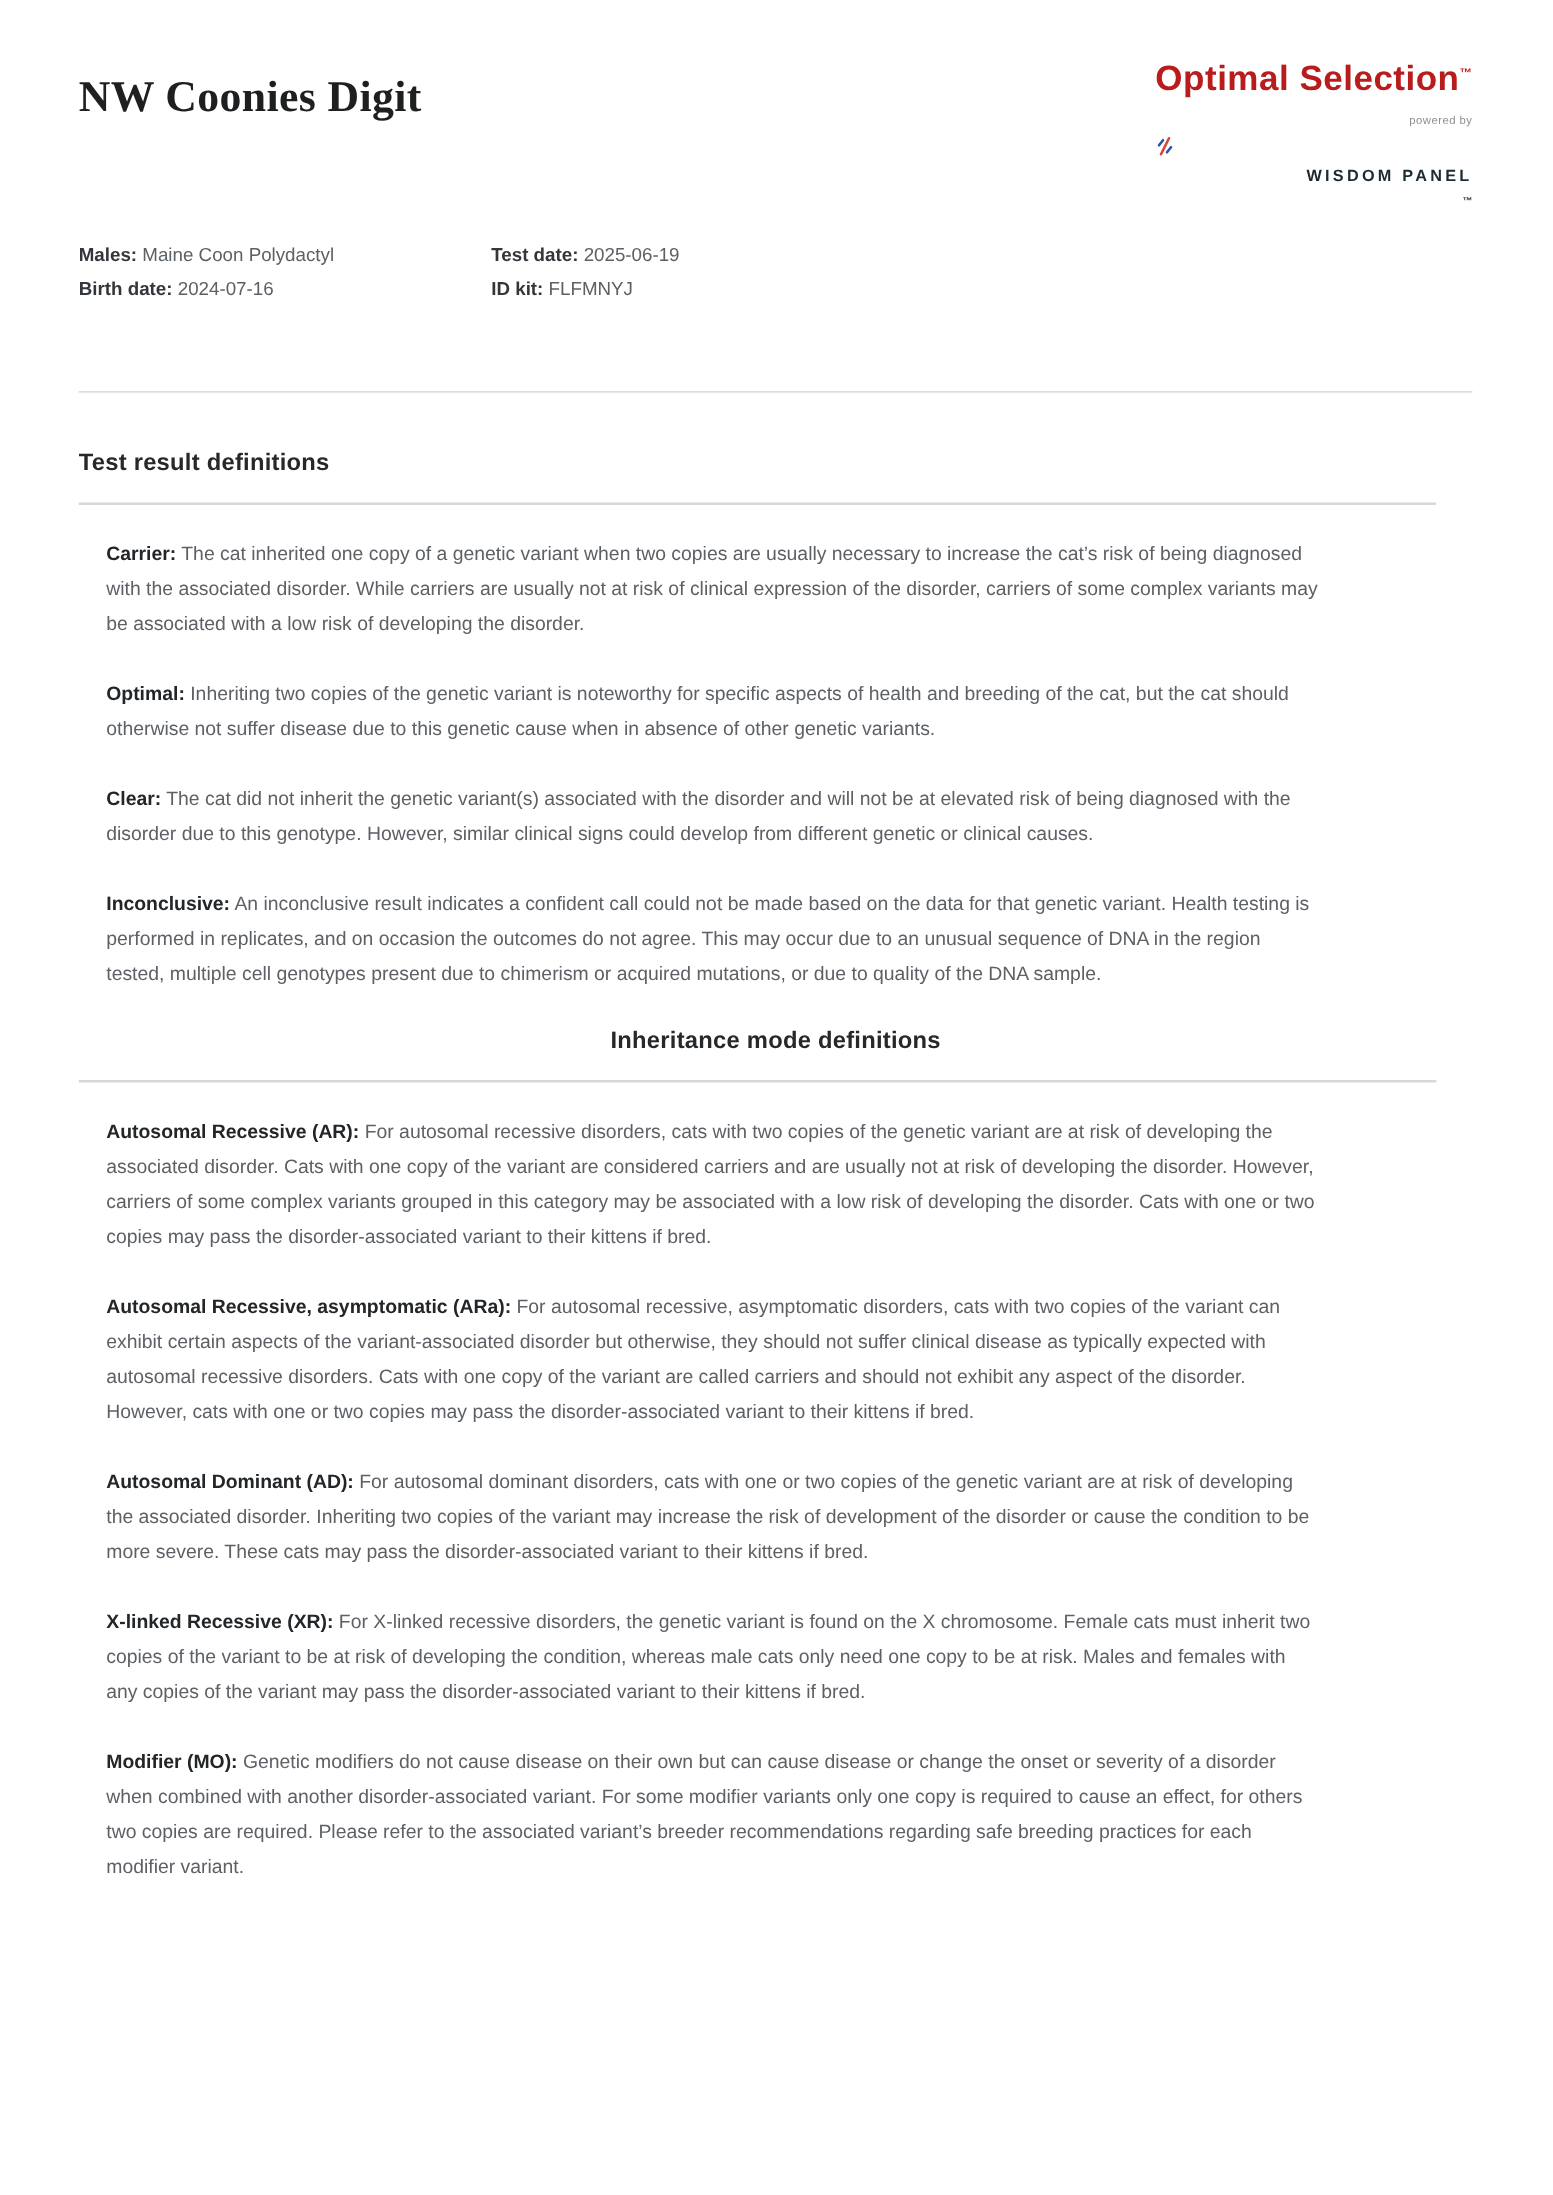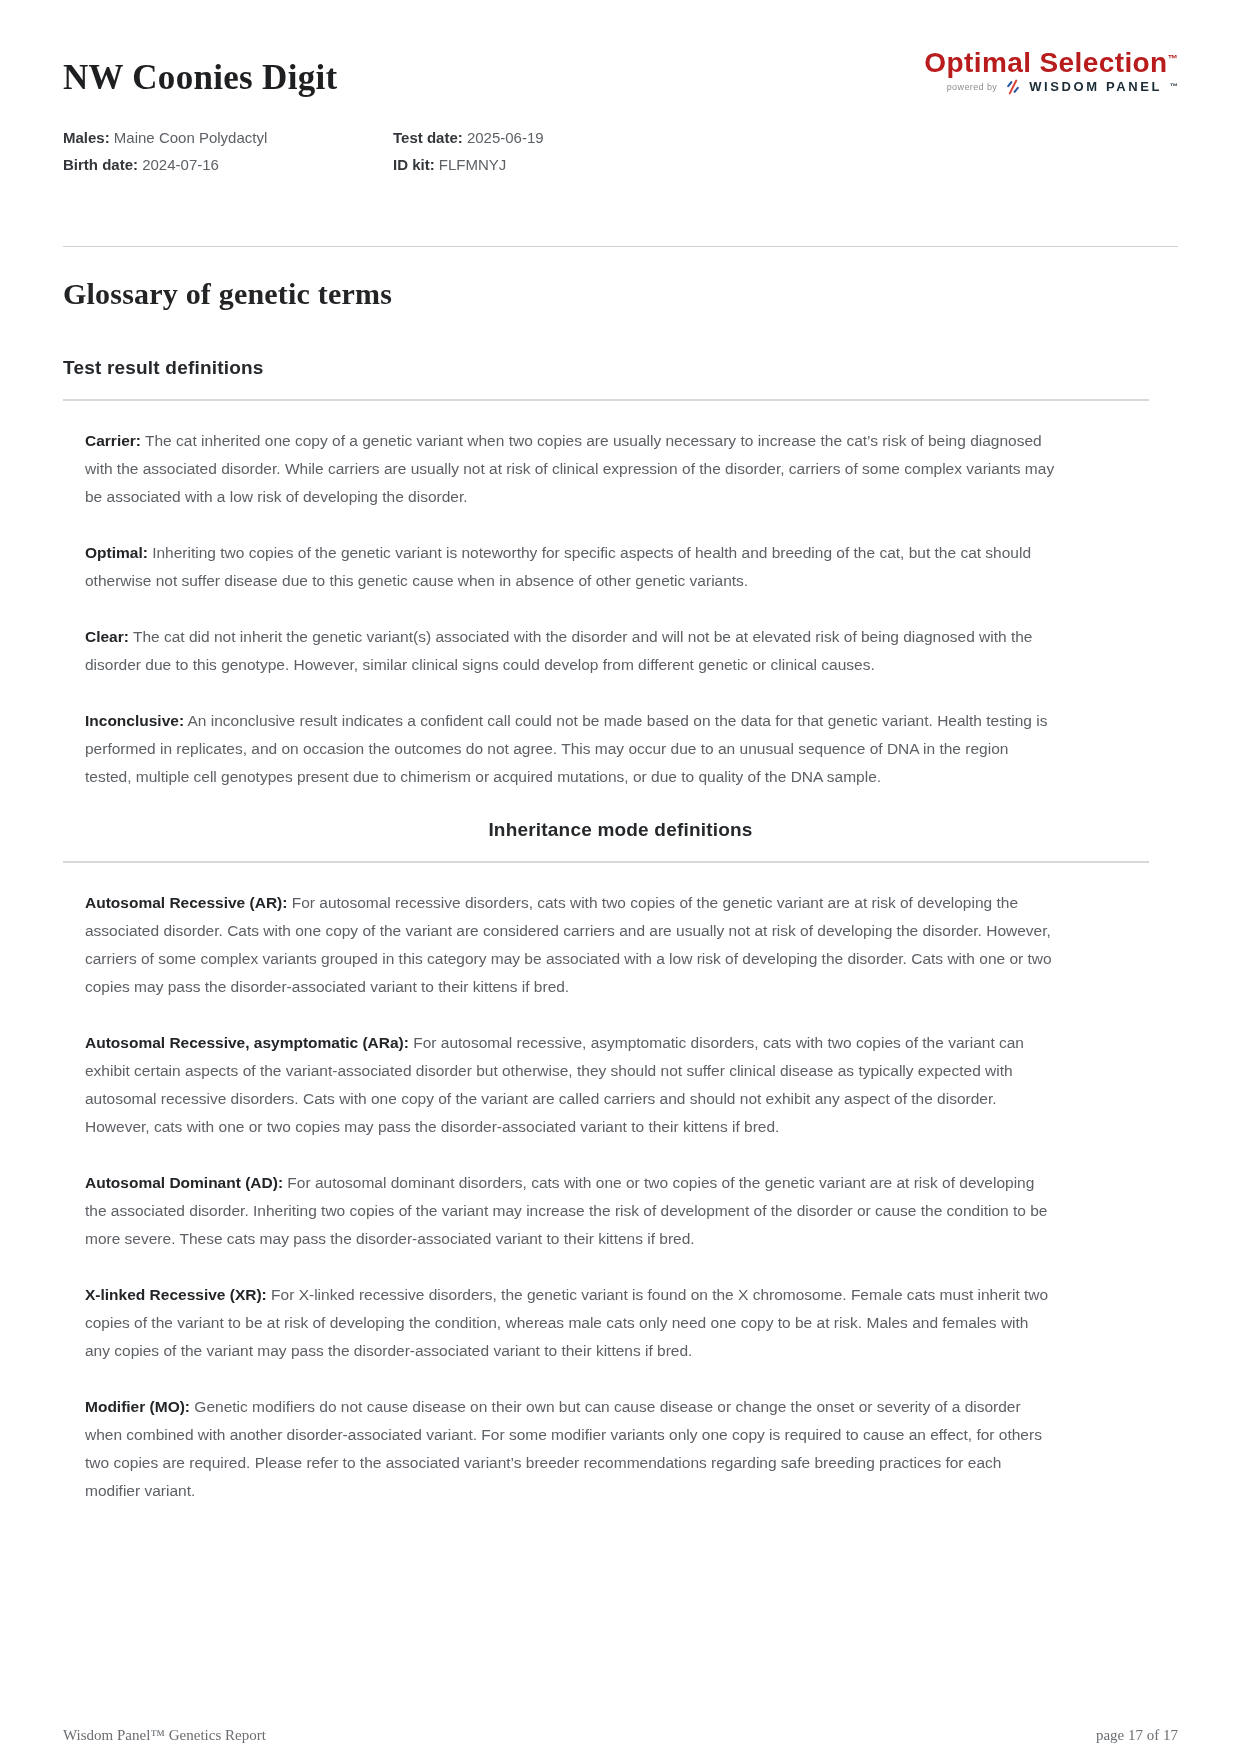--- a/index.html
+++ b/index.html
@@ -35,25 +35,25 @@
   .logo { text-align: right; margin-top: 2px; }
   .logo-brand {
     font-size: 28px;
     font-weight: bold;
     color: #b91c1c;
     letter-spacing: 0.4px;
     line-height: 1.1;
   }
   .logo-brand .tm { font-size: 10px; vertical-align: super; font-weight: bold; }
   .logo-sub {
-    margin-top: 0;
+    margin-top: 12px;
     display: flex;
-    align-items: center;
     justify-content: flex-end;
     gap: 8px;
+    flex-direction: column;
   }
   .powered { font-size: 9px; color: #8a8f94; letter-spacing: 0.4px; }
   .wp-icon { display: inline-flex; align-items: center; }
   .wp-name {
     font-size: 13px;
     font-weight: bold;
     color: #1b2b36;
     letter-spacing: 2.6px;
   }
   .wp-tm { font-size: 8px; color: #1b2b36; vertical-align: super; font-weight: bold; }
@@ -160,21 +160,20 @@
       <span class="meta-value">2024-07-16</span>
     </div>
     <div class="meta-row">
       <span class="meta-label">ID kit:</span>
       <span class="meta-value">FLFMNYJ</span>
     </div>
   </div>
 
   <hr class="divider">
 
-  <h2 class="page-title">Glossary of genetic terms</h2>
 
   <section>
     <h3 class="section-heading">Test result definitions</h3>
     <hr class="rule">
     <div class="terms">
       <p class="term-item"><span class="term">Carrier:</span> <span class="def">The cat inherited one copy of a genetic variant when two copies are usually necessary to increase the cat’s risk of being diagnosed with the associated disorder. While carriers are usually not at risk of clinical expression of the disorder, carriers of some complex variants may be associated with a low risk of developing the disorder.</span></p>
       <p class="term-item"><span class="term">Optimal:</span> <span class="def">Inheriting two copies of the genetic variant is noteworthy for specific aspects of health and breeding of the cat, but the cat should otherwise not suffer disease due to this genetic cause when in absence of other genetic variants.</span></p>
       <p class="term-item"><span class="term">Clear:</span> <span class="def">The cat did not inherit the genetic variant(s) associated with the disorder and will not be at elevated risk of being diagnosed with the disorder due to this genotype. However, similar clinical signs could develop from different genetic or clinical causes.</span></p>
       <p class="term-item"><span class="term">Inconclusive:</span> <span class="def">An inconclusive result indicates a confident call could not be made based on the data for that genetic variant. Health testing is performed in replicates, and on occasion the outcomes do not agree. This may occur due to an unusual sequence of DNA in the region tested, multiple cell genotypes present due to chimerism or acquired mutations, or due to quality of the DNA sample.</span></p>
     </div>
@@ -185,18 +184,14 @@
     <hr class="rule">
     <div class="terms">
       <p class="term-item"><span class="term">Autosomal Recessive (AR):</span> <span class="def">For autosomal recessive disorders, cats with two copies of the genetic variant are at risk of developing the associated disorder. Cats with one copy of the variant are considered carriers and are usually not at risk of developing the disorder. However, carriers of some complex variants grouped in this category may be associated with a low risk of developing the disorder. Cats with one or two copies may pass the disorder-associated variant to their kittens if bred.</span></p>
       <p class="term-item"><span class="term">Autosomal Recessive, asymptomatic (ARa):</span> <span class="def">For autosomal recessive, asymptomatic disorders, cats with two copies of the variant can exhibit certain aspects of the variant-associated disorder but otherwise, they should not suffer clinical disease as typically expected with autosomal recessive disorders. Cats with one copy of the variant are called carriers and should not exhibit any aspect of the disorder. However, cats with one or two copies may pass the disorder-associated variant to their kittens if bred.</span></p>
       <p class="term-item"><span class="term">Autosomal Dominant (AD):</span> <span class="def">For autosomal dominant disorders, cats with one or two copies of the genetic variant are at risk of developing the associated disorder. Inheriting two copies of the variant may increase the risk of development of the disorder or cause the condition to be more severe. These cats may pass the disorder-associated variant to their kittens if bred.</span></p>
       <p class="term-item"><span class="term">X-linked Recessive (XR):</span> <span class="def">For X-linked recessive disorders, the genetic variant is found on the X chromosome. Female cats must inherit two copies of the variant to be at risk of developing the condition, whereas male cats only need one copy to be at risk. Males and females with any copies of the variant may pass the disorder-associated variant to their kittens if bred.</span></p>
       <p class="term-item"><span class="term">Modifier (MO):</span> <span class="def">Genetic modifiers do not cause disease on their own but can cause disease or change the onset or severity of a disorder when combined with another disorder-associated variant. For some modifier variants only one copy is required to cause an effect, for others two copies are required. Please refer to the associated variant’s breeder recommendations regarding safe breeding practices for each modifier variant.</span></p>
     </div>
   </section>
 
-  <div class="footer">
-    <span>Wisdom Panel™ Genetics Report</span>
-    <span>page 17 of 17</span>
-  </div>
 
 </div>
 
 </body></html>

